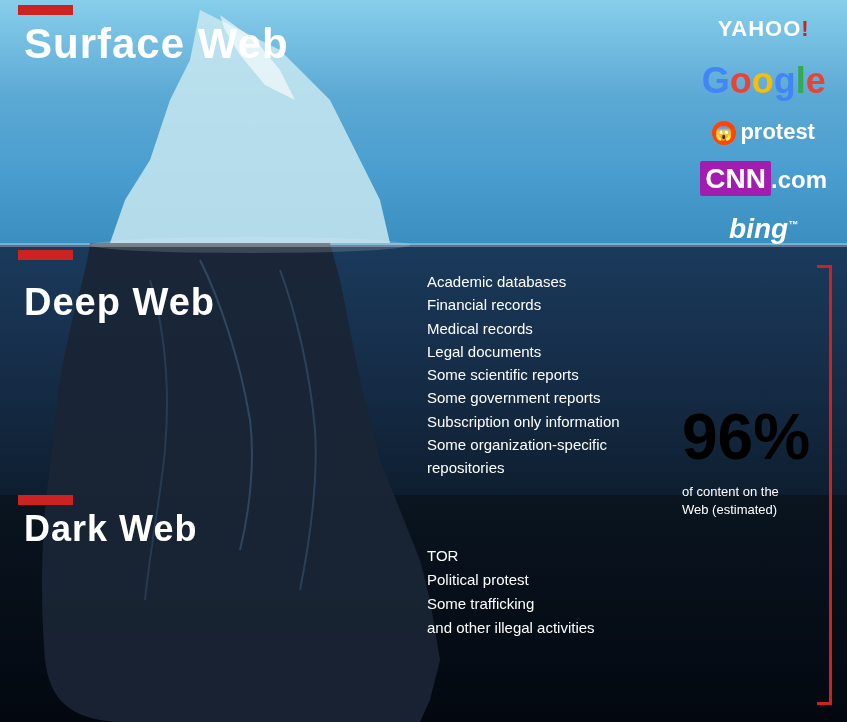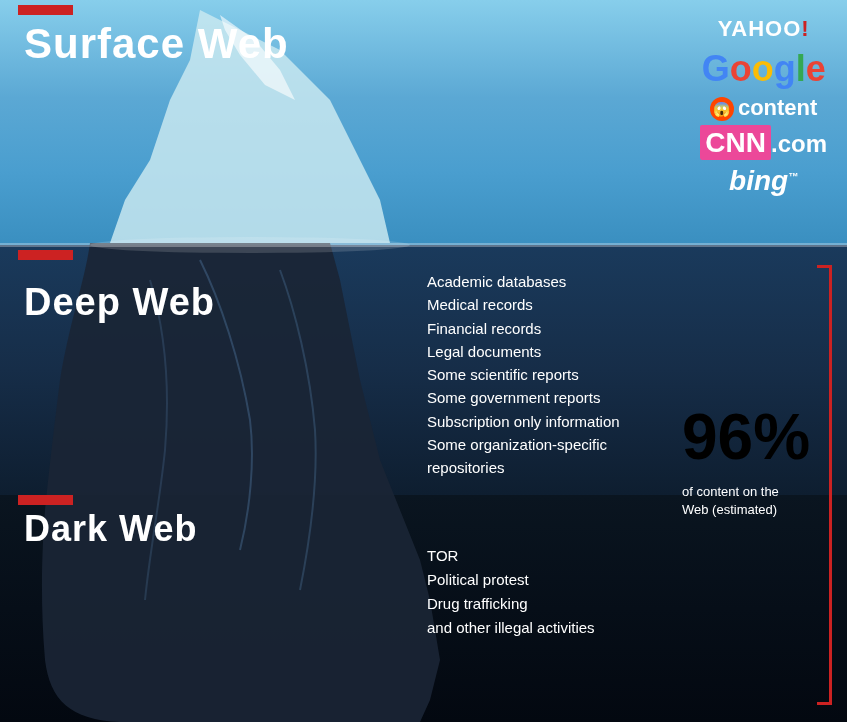--- a/index.html
+++ b/index.html
@@ -104,21 +104,21 @@
 
     
     #surface-logos {
       position: absolute;
       top: 15px;
       right: 20px;
       z-index: 10;
       display: flex;
       flex-direction: column;
       align-items: center;
-      gap: 2px;
+      gap: 14px;
     }
 
     .logo-item {
       color: white;
       font-weight: bold;
       line-height: 1.3;
       text-align: center;
     }
 
     .logo-yahoo { font-size: 22px; font-family: 'Arial', sans-serif; letter-spacing: 1px; }
@@ -205,21 +205,21 @@
 
     
     .yahoo-exclaim { color: #cc2222; }
     
     .g-blue { color: #4285F4; }
     .g-red { color: #EA4335; }
     .g-yellow { color: #FBBC05; }
     .g-green { color: #34A853; }
 
     
-    .cnn-red { background: #ec4899; padding: 2px 5px; border-radius: 2px; }
+    .cnn-red { background: #a21caf; padding: 2px 5px; border-radius: 2px; }
     .cnn-com { font-size: 24px; }
   </style>
 </head>
 <body>
 
 <div id="bg-surface"></div>
 <div id="bg-deep"></div>
 <div id="bg-dark"></div>
 <div id="water-line"></div>
 
@@ -256,46 +256,46 @@
 
 <div id="surface-logos">
   <div class="logo-item logo-yahoo">
     YAHOO<span class="yahoo-exclaim">!</span>
   </div>
   <div class="logo-item logo-google">
     <span class="g-blue">G</span><span class="g-red">o</span><span class="g-yellow">o</span><span class="g-blue">g</span><span class="g-green">l</span><span class="g-red">e</span>
   </div>
   <div class="logo-item logo-reddit">
     <span class="reddit-icon">😱</span>
-    <span>content</span>
+    <span>protest</span>
   </div>
   <div class="logo-item logo-cnn">
     <span class="cnn-red">CNN</span><span class="cnn-com">.com</span>
   </div>
   <div class="logo-item logo-bing">
     bing<span style="font-size:10px;vertical-align:super;">™</span>
   </div>
 </div>
 
 <div id="deep-content">
   <div>Academic databases</div>
+  <div>Financial records</div>
   <div>Medical records</div>
-  <div>Financial records</div>
   <div>Legal documents</div>
   <div>Some scientific reports</div>
   <div>Some government reports</div>
   <div>Subscription only information</div>
   <div>Some organization-specific</div>
   <div>repositories</div>
 </div>
 
 <div id="dark-content">
   <div>TOR</div>
   <div>Political protest</div>
-  <div>Drug trafficking</div>
+  <div>Some trafficking</div>
   <div>and other illegal activities</div>
 </div>
 
 <div id="bracket-area">
   <div id="bracket-line"></div>
   <div id="percentage-text">96%</div>
   <div id="percentage-desc">of content on the Web (estimated)</div>
 </div>
 
 </body></html>

